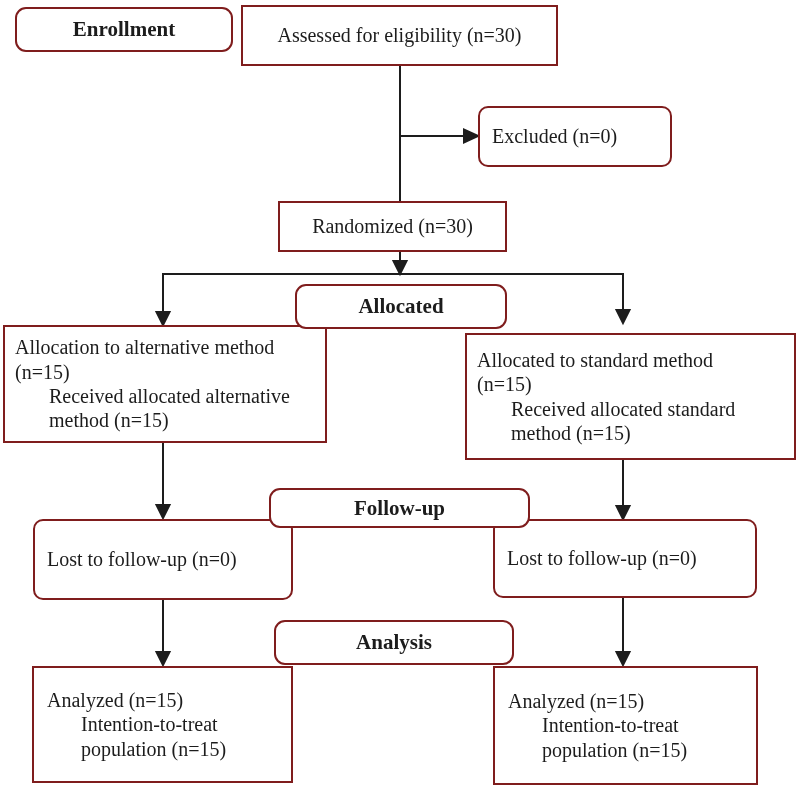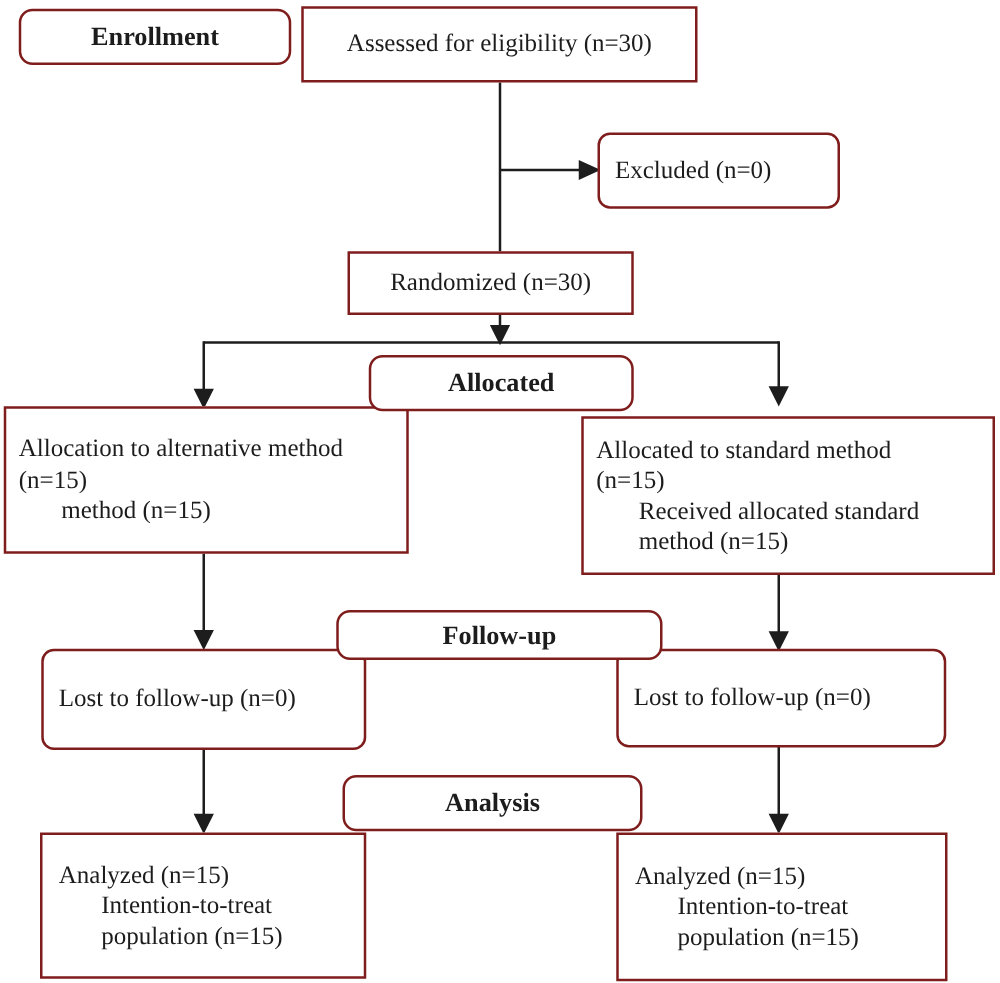--- a/index.html
+++ b/index.html
@@ -115,20 +115,21 @@
     <div class="line">Excluded (n=0)</div>
   </div>
 
   <div class="box rect center" style="left:278px;top:201px;width:229px;height:51px">
     <div class="line">Randomized (n=30)</div>
   </div>
 
   <div class="box rect multi" style="left:3px;top:325px;width:324px;height:118px">
     <div class="line wrapline">Allocation to alternative method</div>
     <div class="line">(n=15)</div>
+    <div class="line indent">Received allocated alternative</div>
     <div class="line indent">method (n=15)</div>
   </div>
 
   <div class="box rect multi" style="left:465px;top:333px;width:331px;height:127px">
     <div class="line wrapline">Allocated to standard method</div>
     <div class="line">(n=15)</div>
     <div class="line indent">Received allocated standard</div>
     <div class="line indent">method (n=15)</div>
   </div>
 

